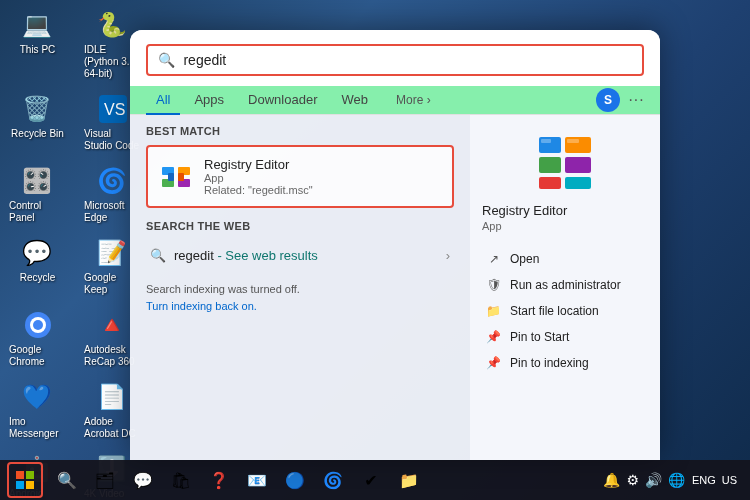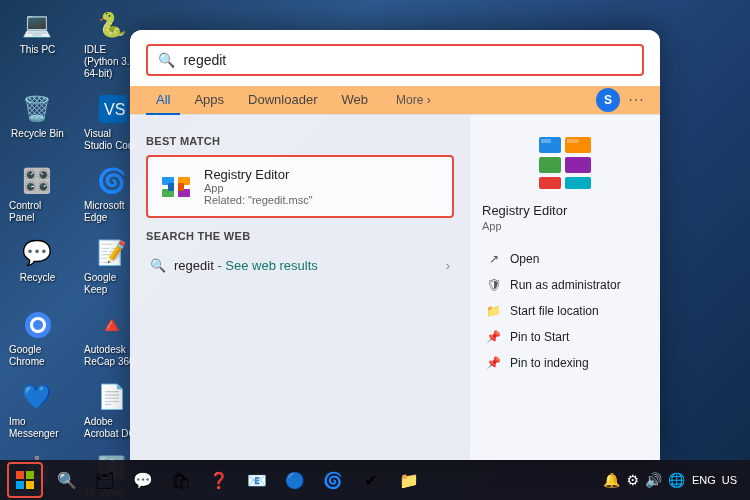--- a/index.html
+++ b/index.html
@@ -161,21 +161,21 @@
       border: none;
       outline: none;
       background: transparent;
     }
 
     
     .search-tabs {
       display: flex;
       align-items: center;
       padding: 0 16px;
-      background: #fdba74;
+      background: #86efac;
       border-bottom: 1px solid #e0e0e0;
       gap: 4px;
     }
 
     .search-tab {
       padding: 6px 10px;
       font-size: 13px;
       color: #444;
       cursor: pointer;
       border-bottom: 2px solid transparent;
@@ -216,21 +216,21 @@
 
     
     .search-content {
       display: flex;
       flex: 1;
       overflow: hidden;
     }
 
     .search-left {
       flex: 1;
-      padding: 20px 16px;
+      padding: 10px 16px;
       overflow-y: auto;
     }
 
     .search-right {
       width: 190px;
       background: rgba(245, 247, 252, 0.9);
       padding: 16px 12px;
       display: flex;
       flex-direction: column;
       align-items: flex-start;
@@ -518,20 +518,24 @@
           </div>
         </div>
 
         <div class="search-web-label">Search the web</div>
         <div class="search-web-item">
           <span class="web-icon">🔍</span>
           <span class="web-text">regedit <span>- See web results</span></span>
           <span class="web-arrow">›</span>
         </div>
 
+        <div class="index-warning">
+          <span>Search indexing was turned off.</span><br>
+          <a>Turn indexing back on.</a>
+        </div>
 
       </div>
 
       <div class="search-right">
 
         <div class="right-app-icon">
           <svg width="64" height="64" viewBox="0 0 64 64">
 
             <rect x="6" y="6" width="22" height="16" rx="2" fill="#1e88e5"></rect>
             <rect x="6" y="26" width="22" height="16" rx="2" fill="#43a047"></rect>

